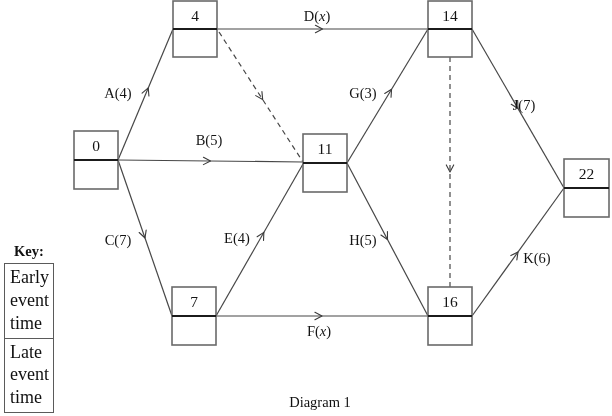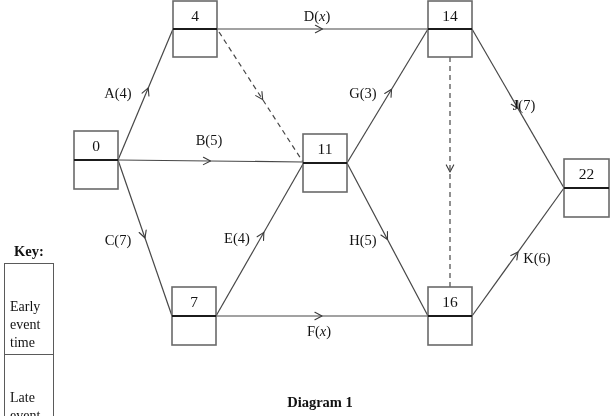--- a/index.html
+++ b/index.html
@@ -10,24 +10,24 @@
   .dashed{stroke-dasharray:5,4;}
   .arrow{stroke:#3a3a3a;stroke-width:1.1;fill:none;stroke-linecap:round;stroke-linejoin:round;}
   .node{fill:#ffffff;stroke:#6a6a6a;stroke-width:1.6;}
   .mid{stroke:#1b1b1b;stroke-width:1.8;}
   .nlabel{font-family:"Liberation Serif",serif;font-size:15.5px;fill:#141414;text-anchor:middle;}
   .elabel{font-family:"Liberation Serif",serif;font-size:14.5px;fill:#141414;text-anchor:middle;}
   .ital{font-style:italic;}
   .key{position:absolute;left:2px;top:243px;}
   .key-title{font-weight:bold;font-size:14.5px;margin-left:12px;}
   .key-box{border:1px solid #5a5a5a;width:48px;margin-top:3px;margin-left:2px;background:#fff;}
-  .key-cell{padding:2px 5px 3px 5px;font-size:14px;line-height:1.27;white-space:pre-line;margin-top:32px;}
+  .key-cell{padding:2px 5px 3px 5px;font-size:18px;line-height:1.27;white-space:pre-line;}
   .key-cell-top{border-bottom:1px solid #5a5a5a;}
   .caption{position:absolute;left:255px;top:394px;width:130px;text-align:center;
-           font-weight:bold;font-size:14.5px;}
+           font-weight:normal;font-size:14.5px;}
 </style>
 </head>
 <body>
 
 <div id="page">
 
   <svg id="net-svg" width="612" height="416" viewBox="0 0 612 416">
       <g>
         <line x1="118" y1="160" x2="173" y2="29" class="edge"></line>
         <polyline points="148.9092658730663,95.92278925524876 148.25,87.94999999999999 142.09686042059843,93.0626190271134" class="arrow"></polyline>

